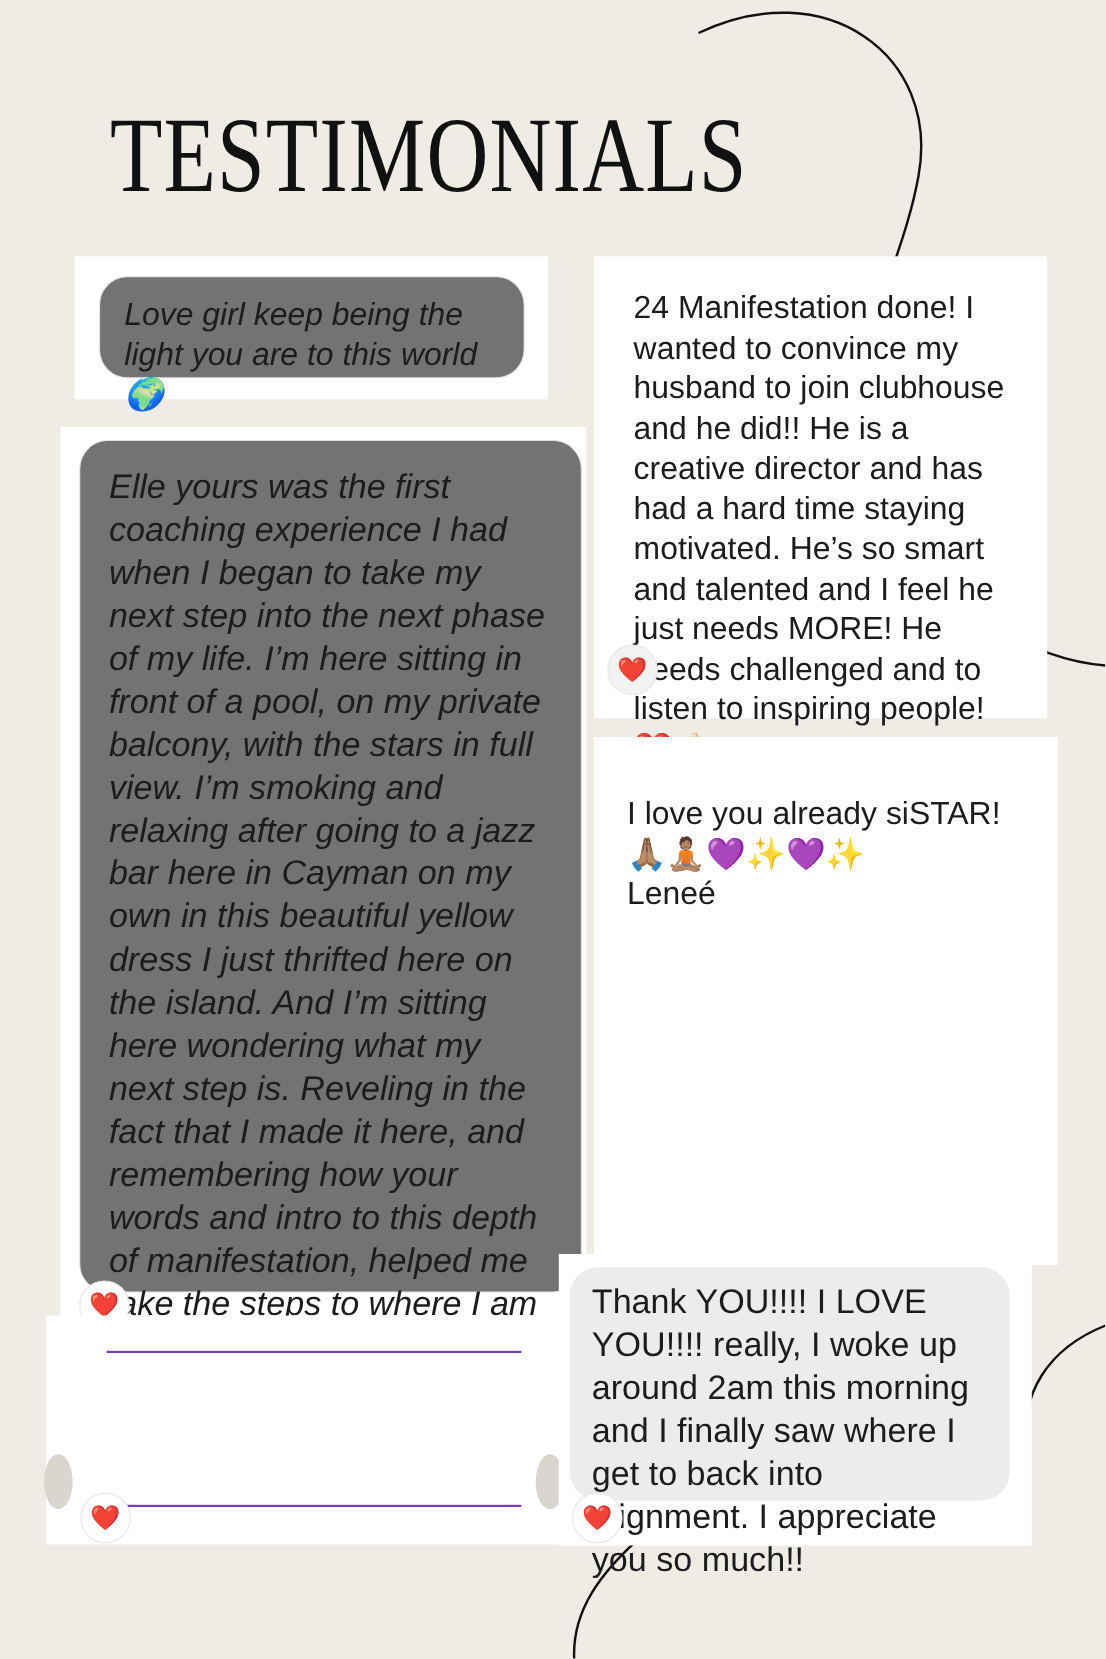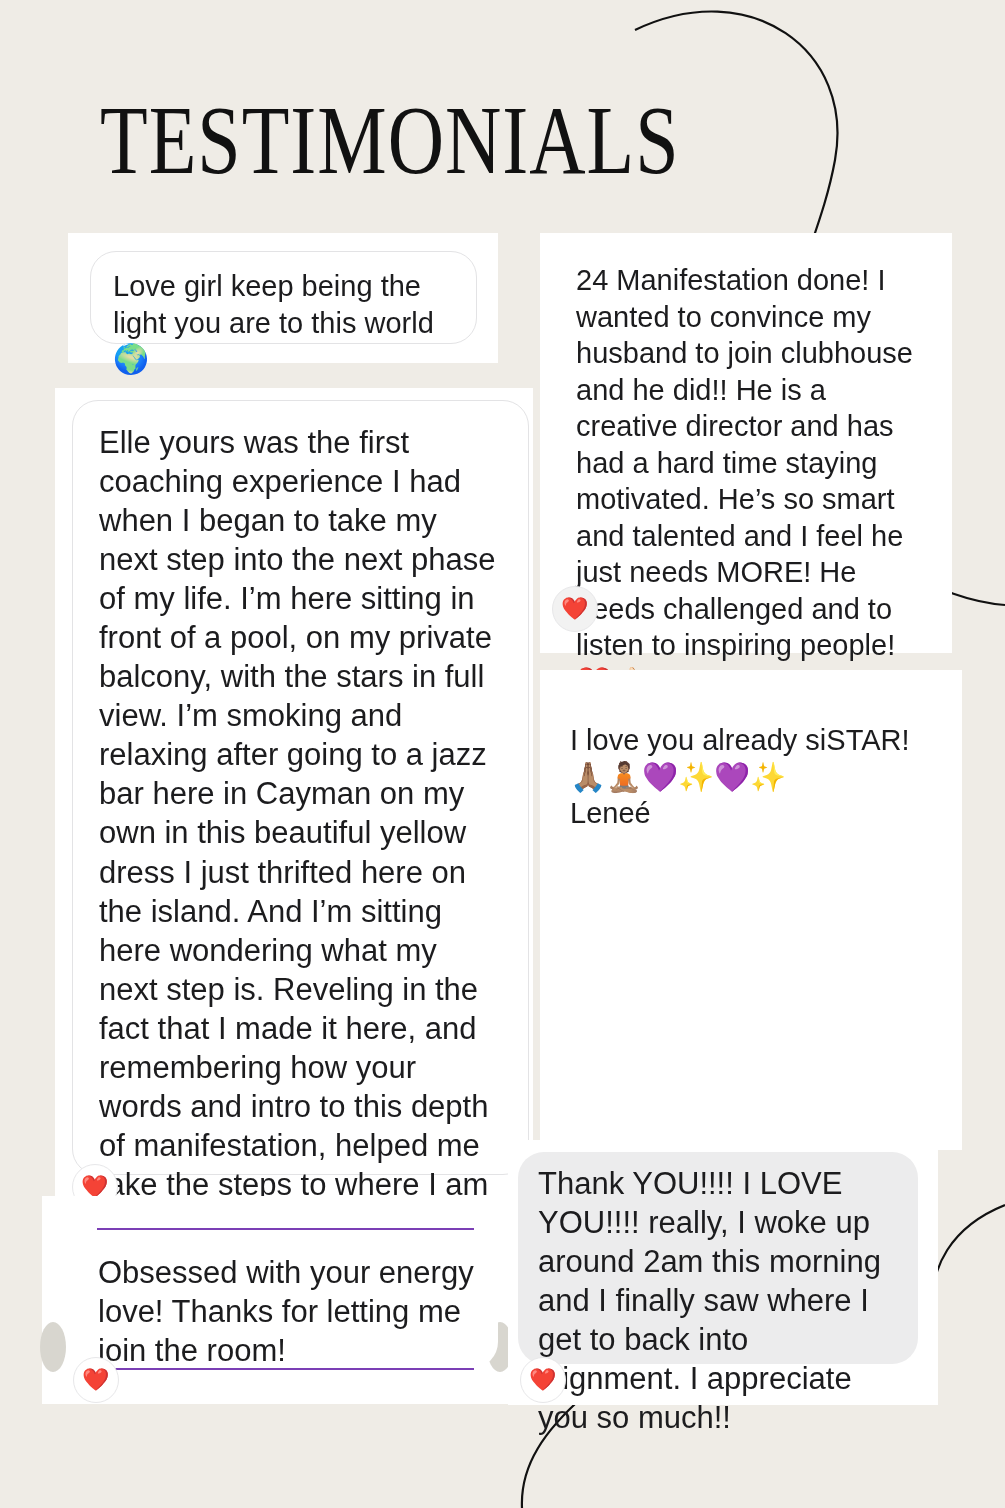--- a/index.html
+++ b/index.html
@@ -52,22 +52,23 @@
 
   
   .bubble {
     position: absolute;
     box-sizing: border-box;
     border-radius: 26px;
     color: #1c1c1e;
     line-height: 1.26;
   }
   .bubble.outline {
-    background: #ffffff;
+    background: #737373;
     border: 1.5px solid #e3e3e5;
+    font-style: italic;
   }
   .bubble.grey {
     background: #ececed;
   }
   .bubble.plain {
     background: #ffffff;
   }
 
   
   .reaction {
@@ -158,23 +159,20 @@
   </div>
 
   <div class="shot" style="left:42px; top:1196px; width:478px; height:208px;"></div>
 
   <div class="purple-rule" style="left:97px; top:1228px; width:377px;"></div>
   <div class="purple-rule" style="left:97px; top:1368px; width:377px;"></div>
 
   <div class="edge-avatar" style="left:40px; top:1322px;"></div>
   <div class="edge-avatar" style="left:487px; top:1322px;"></div>
 
-  <div class="bubble plain t-xl" style="left:78px; top:1243px; width:420px; height:125px; padding:10px 20px;">
-    <span>Obsessed with your energy love! Thanks for letting me join the room!</span>
-  </div>
   <div class="reaction white" style="left:73px; top:1357px;">
     <span>❤️</span>
   </div>
 
   <div class="shot" style="left:508px; top:1140px; width:430px; height:265px;"></div>
 
   <div class="bubble grey t-xl" style="left:518px; top:1152px; width:400px; height:212px; padding:12px 20px;">
     <span>Thank YOU!!!! I LOVE YOU!!!! really, I woke up around 2am this morning and I finally saw where I get to back into alignment. I appreciate you so much!!</span>
   </div>
   <div class="reaction white" style="left:520px; top:1357px;">

